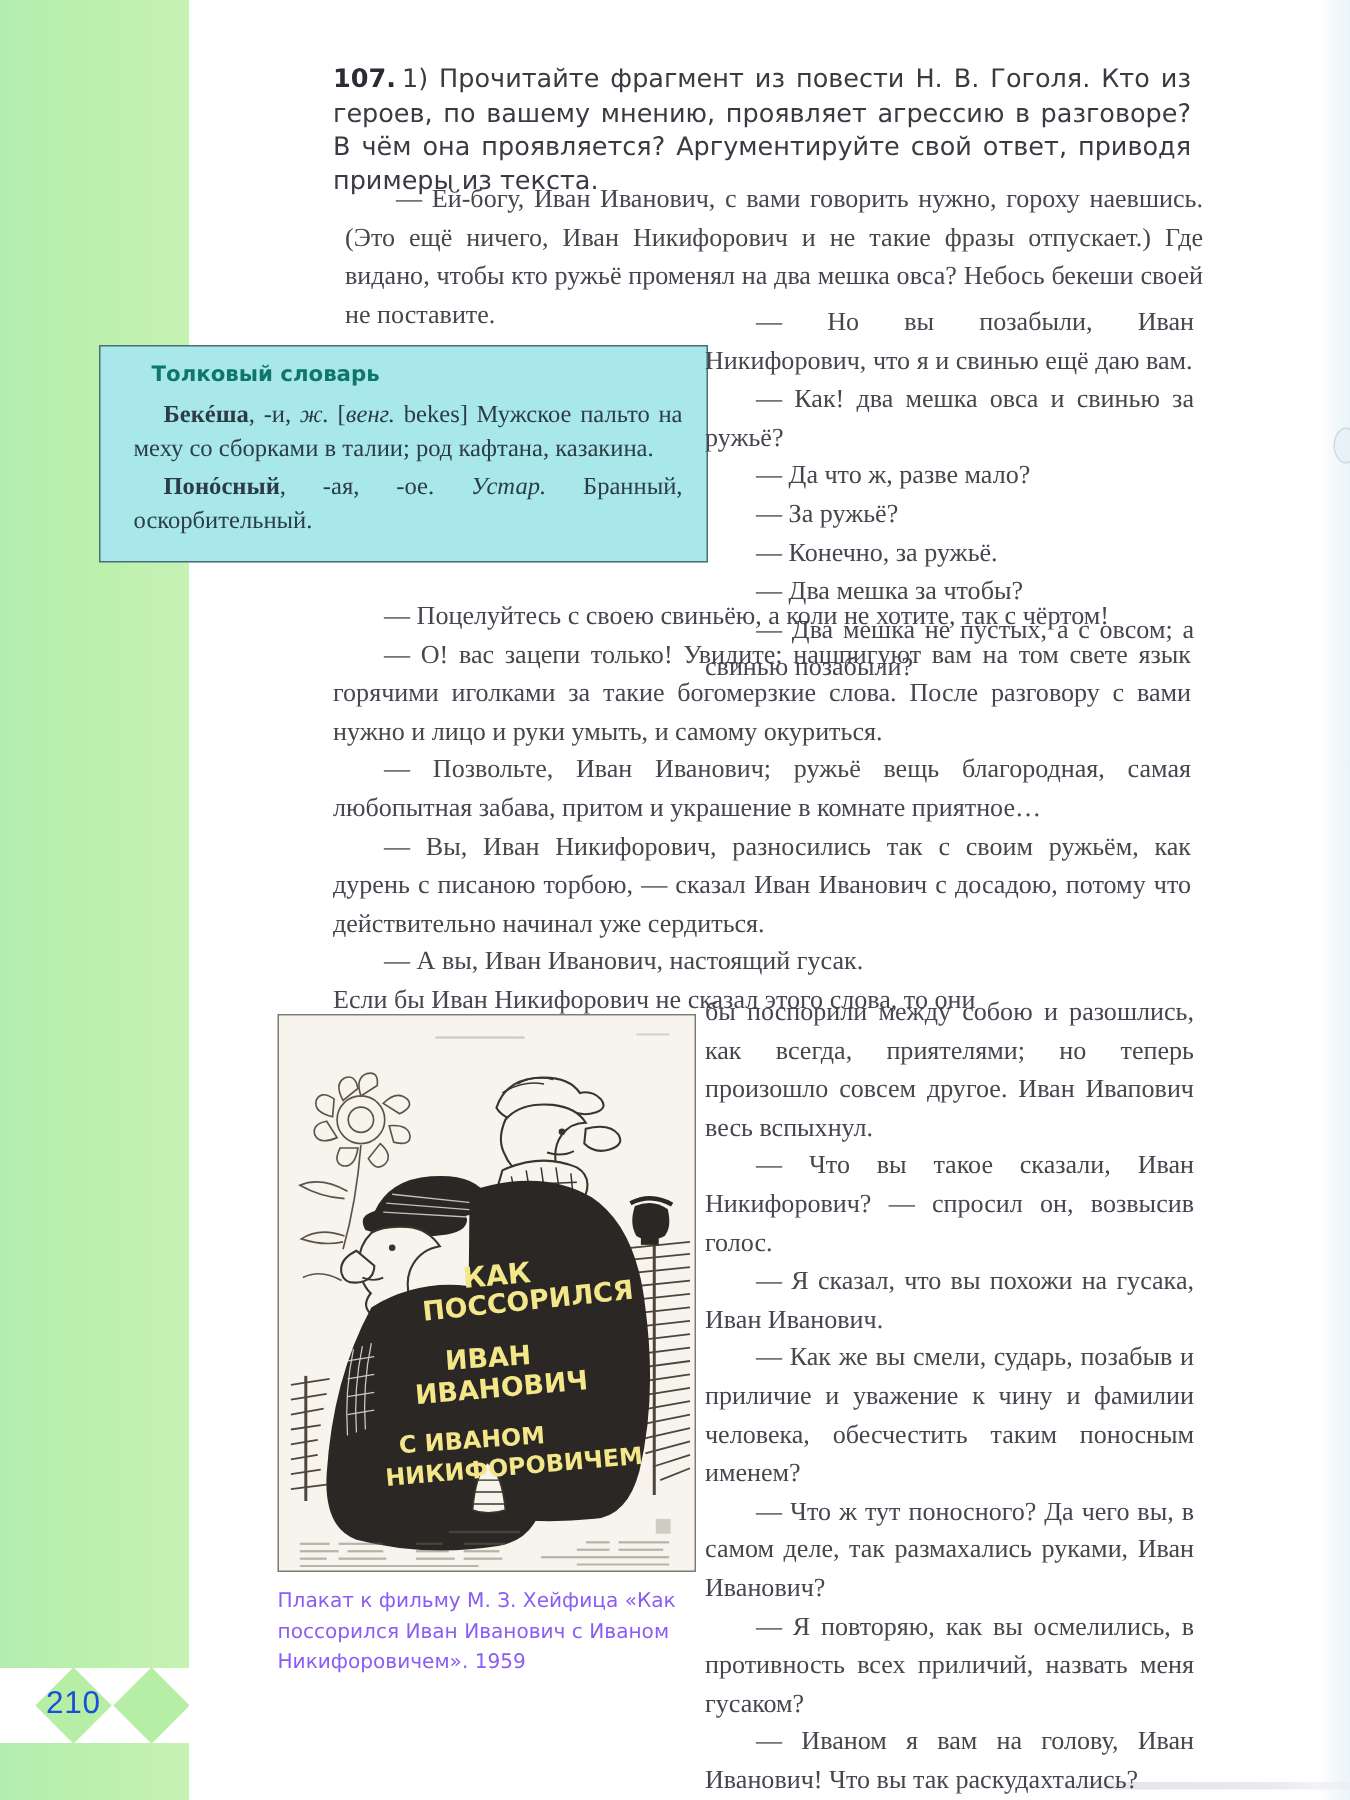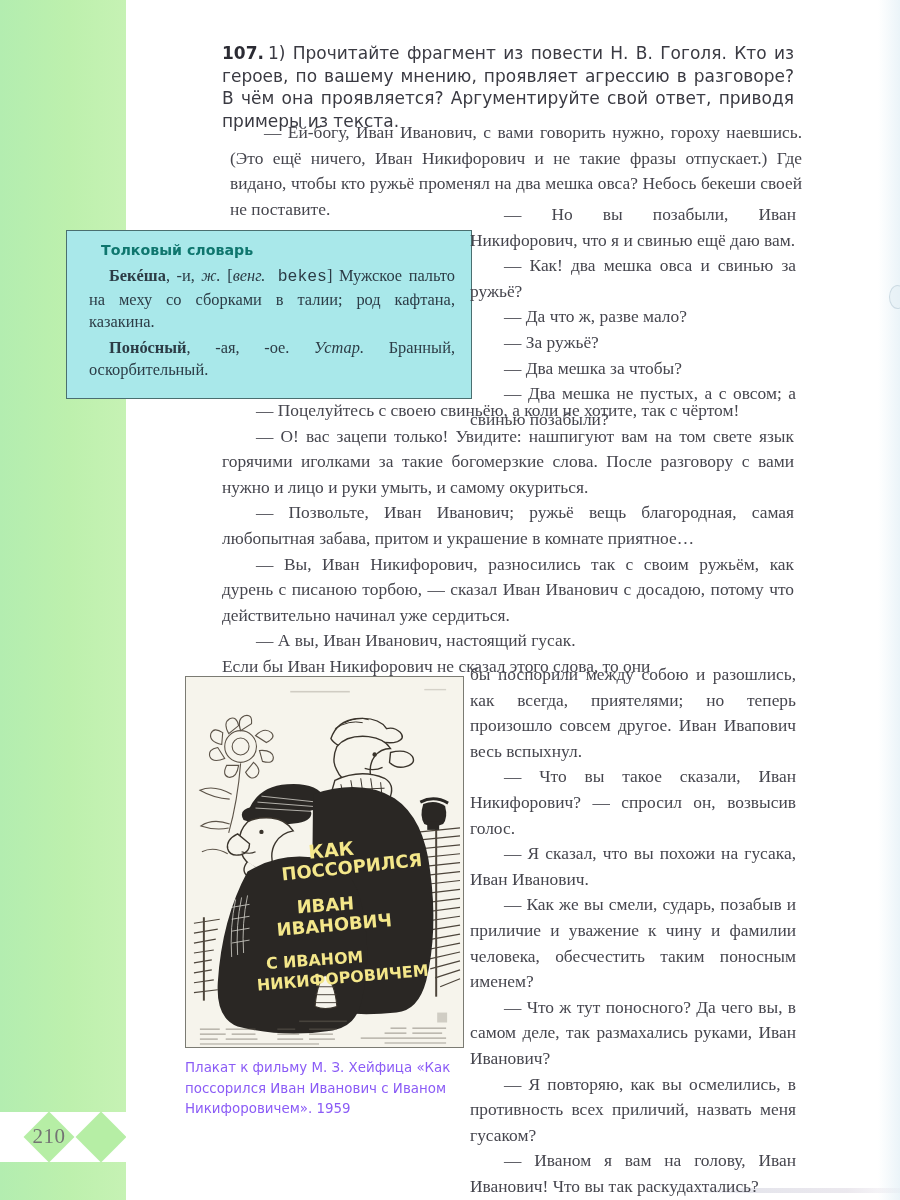--- a/index.html
+++ b/index.html
@@ -41,23 +41,23 @@
     transform: rotate(45deg) scale(0.72);
   }
   .diamond.d1 { left: 24px;  top: 1112px; }
   .diamond.d2 { left: 76px;  top: 1112px; }
   .page-number {
     position: absolute;
     left: 18px;
     top: 1124px;
     width: 62px;
     text-align: center;
-    font-family: Liberation Serif, serif;
+    font-family: Liberation Sans, sans-serif;
     font-size: 21px;
-    color: #737373;
+    color: #1d4ed8;
     letter-spacing: 0.5px;
     z-index: 5;
   }
 
   
   .page {
     position: absolute;
     left: 126px; top: 0;
     width: 774px; height: 1200px;
     background: #ffffff;
@@ -181,21 +181,21 @@
   .dict-entry {
     font-size: 16.4px;
     line-height: 22.5px;
     text-indent: 20px;
     margin-bottom: 3px;
     text-align: justify;
   }
   .dict-entry:last-child { margin-bottom: 2px; }
   .hw { font-weight: bold; }
   .ital { font-style: italic; }
-  .lat { font-family: Liberation Mono, monospace; }
+  .lat { font-family: Liberation Serif, serif; }
 
   
   .figure {
     position: absolute;
     left: 59px;
     top: 676px;
   }
   .poster-frame {
     width: 279px;
     height: 372px;
@@ -257,20 +257,21 @@
     <div class="dict-entry">
       <span class="hw">Понóсный</span><span>, -ая, -ое. </span><span class="ital">Устар.</span><span> Бранный, оскорбительный.</span>
     </div>
   </div>
 
   <div class="prose block-b">
     <p class="hang">— Но вы позабыли, Иван Никифорович, что я и свинью ещё даю вам.</p>
     <p class="hang">— Как! два мешка овса и свинью за ружьё?</p>
     <p class="hang">— Да что ж, разве мало?</p>
     <p class="hang">— За ружьё?</p>
+    <p class="hang">— Конечно, за ружьё.</p>
     <p class="hang">— Два мешка за чтобы?</p>
     <p class="hang">— Два мешка не пустых, а с овсом; а свинью позабыли?</p>
   </div>
 
   <div class="prose block-c">
     <p class="hang">— Поцелуйтесь с своею свиньёю, а коли не хотите, так с чёртом!</p>
     <p class="hang">— О! вас зацепи только! Увидите: нашпигуют вам на том свете язык горячими иголками за такие богомерзкие слова. После разговору с вами нужно и лицо и руки умыть, и самому окуриться.</p>
     <p class="hang">— Позвольте, Иван Иванович; ружьё вещь благородная, самая любопытная забава, притом и украшение в комнате приятное…</p>
     <p class="hang">— Вы, Иван Никифорович, разносились так с своим ружьём, как дурень с писаною торбою, — сказал Иван Иванович с досадою, потому что действительно начинал уже сердиться.</p>
     <p class="hang">— А вы, Иван Иванович, настоящий гусак.</p>

